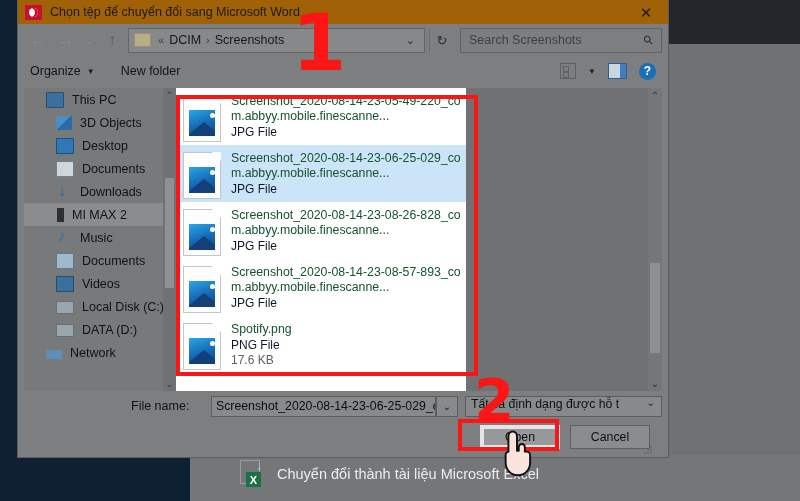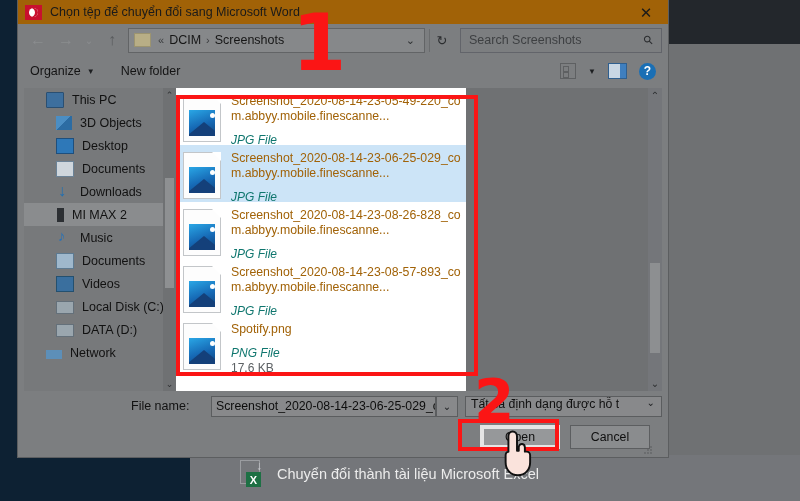--- a/index.html
+++ b/index.html
@@ -256,25 +256,25 @@
     width: 0; height: 0;
     border-left: 17px solid transparent; border-right: 17px solid transparent;
     border-bottom: 14px solid #14407a;
   }
   .file-thumb .dot {
     position: absolute; right: 5px; top: 17px; width: 5px; height: 5px;
     border-radius: 50%; background: #ffffff; z-index: 2;
   }
   .file-meta { min-width: 0; flex: 1 1 auto; padding-top: 1px; }
   .file-name {
-    font-size: 12.3px; color: #a16207; line-height: 15px;
+    font-size: 12.3px; color: #14532d; line-height: 15px;
     word-break: break-all;
   }
   .file-type {
-    font-size: 12px; color: #0f766e; line-height: 15px; margin-top: 9px; font-style: italic;
+    font-size: 12px; color: #0f172a; line-height: 15px; margin-top: 1px;
   }
   .file-size { font-size: 12px; color: #5d6164; line-height: 15px; }
 
   .pane-scroll {
     position: absolute; right: 0; top: 0; bottom: 0; width: 14px;
     background: #74767a;
   }
   .pane-scroll .up, .pane-scroll .dn {
     height: 15px; display: flex; align-items: center; justify-content: center;
     font-size: 10px; color: #2c2e30;

